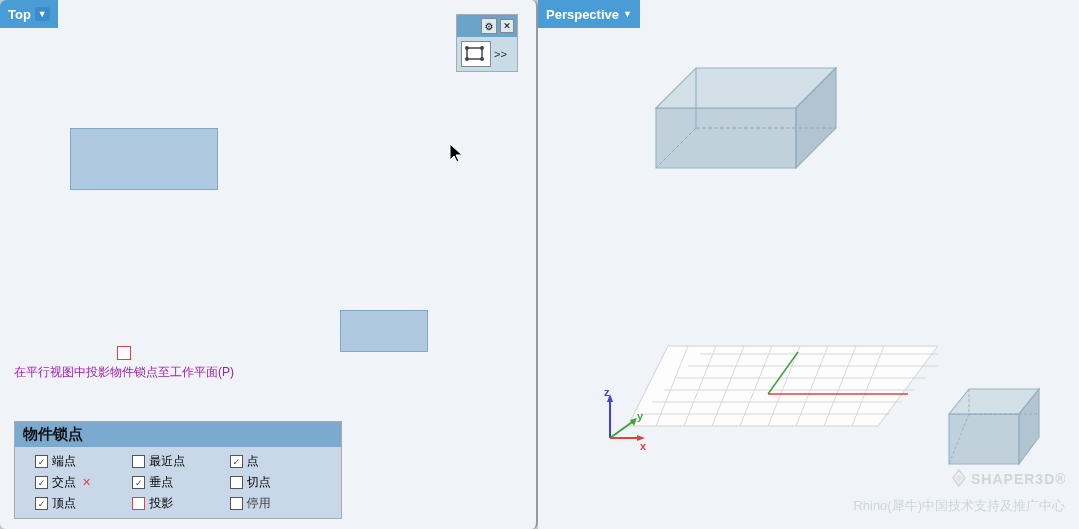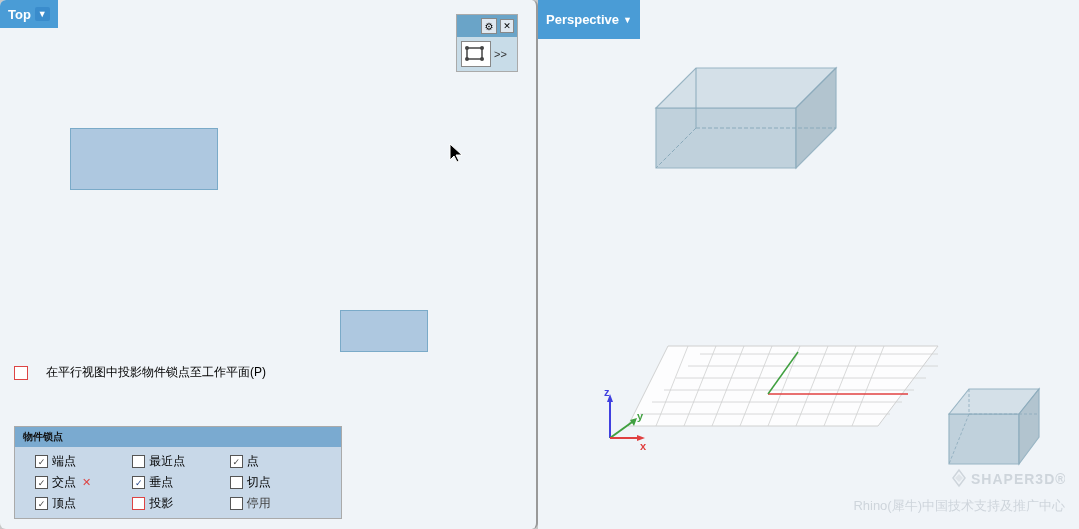--- a/index.html
+++ b/index.html
@@ -133,23 +133,24 @@
       line-height: 1;
     }
 
     
     .snap-checkbox-row {
       position: absolute;
       bottom: 148px;
       left: 14px;
       display: flex;
       align-items: center;
-      gap: 18px;
+      gap: 4px;
       font-size: 12px;
-      color: #000000;
+      color: #a21caf;
+      flex-direction: column;
     }
 
     .snap-checkbox {
       width: 14px; height: 14px;
       border: 1.5px solid #d44;
       background: white;
       display: inline-block;
       flex-shrink: 0;
     }
 
@@ -159,21 +160,21 @@
       bottom: 10px;
       left: 14px;
       width: 328px;
       background: #c8d8e8;
       border: 1px solid #aaa;
     }
 
     .osnap-header {
       background: #7aaad0;
       color: #111;
-      font-size: 10px;
+      font-size: 15px;
       font-weight: bold;
       padding: 3px 8px;
     }
 
     .osnap-grid {
       display: grid;
       grid-template-columns: repeat(3, 1fr);
       padding: 6px 20px;
       gap: 4px 6px;
     }
@@ -236,21 +237,21 @@
       top: 0; left: 0;
       background: #4a9cd6;
       color: white;
       font-size: 13px;
       font-weight: bold;
       padding: 4px 8px;
       display: flex;
       align-items: center;
       gap: 4px;
       z-index: 10;
-      height: 39px;
+      height: 28px;
     }
 
     .viewport-header-right .dropdown-arrow {
       font-size: 9px;
     }
 
     
     .scene-bg {
       position: absolute;
       top: 0; left: 0; right: 0; bottom: 0;

